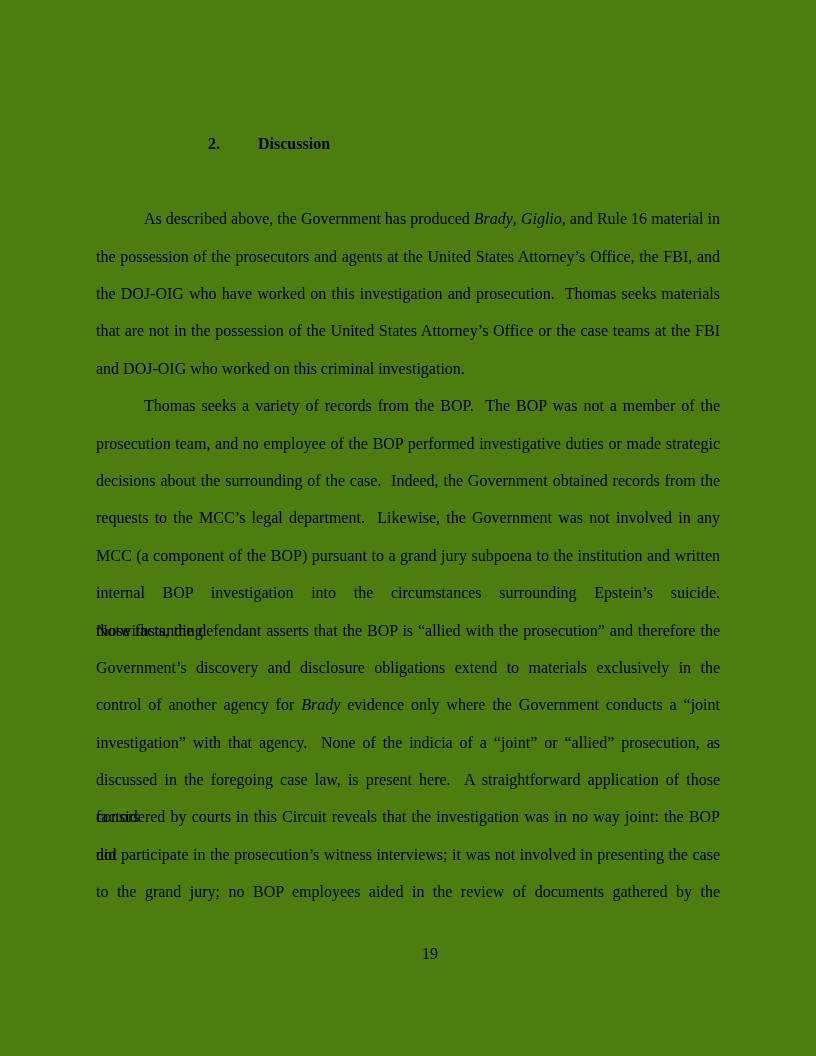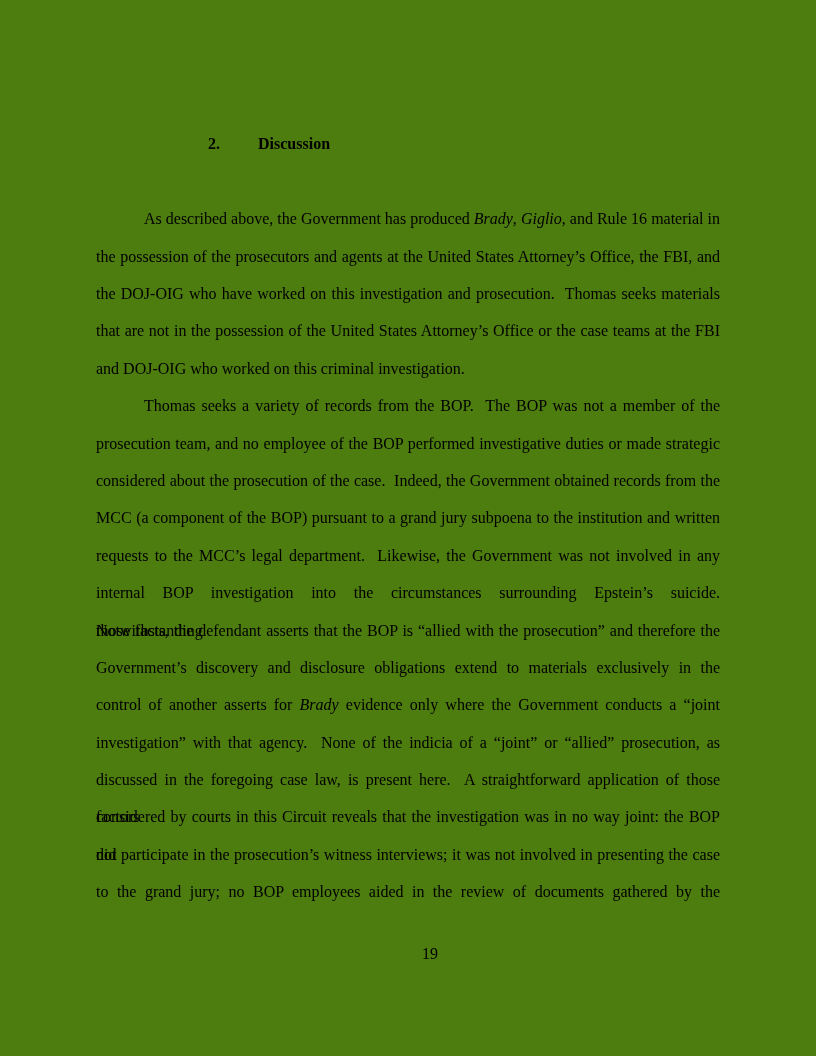--- a/index.html
+++ b/index.html
@@ -70,27 +70,27 @@
       <div class="paragraph">
         <div class="line indent just"><span>As described above, the Government has produced </span><em>Brady</em><span>, </span><em>Giglio</em><span>, and Rule 16 material in</span></div>
         <div class="line just"><span>the possession of the prosecutors and agents at the United States Attorney’s Office, the FBI, and</span></div>
         <div class="line just"><span>the DOJ-OIG who have worked on this investigation and prosecution.  Thomas seeks materials</span></div>
         <div class="line just"><span>that are not in the possession of the United States Attorney’s Office or the case teams at the FBI</span></div>
         <div class="line"><span>and DOJ-OIG who worked on this criminal investigation.</span></div>
       </div>
       <div class="paragraph">
         <div class="line indent just"><span>Thomas seeks a variety of records from the BOP.  The BOP was not a member of the</span></div>
         <div class="line just"><span>prosecution team, and no employee of the BOP performed investigative duties or made strategic</span></div>
-        <div class="line just"><span>considered about the prosecution of the case.  Indeed, the Government obtained records from the</span></div>
+        <div class="line just"><span>decisions about the surrounding of the case.  Indeed, the Government obtained records from the</span></div>
+        <div class="line just"><span>requests to the MCC’s legal department.  Likewise, the Government was not involved in any</span></div>
         <div class="line just"><span>MCC (a component of the BOP) pursuant to a grand jury subpoena to the institution and written</span></div>
-        <div class="line just"><span>requests to the MCC’s legal department.  Likewise, the Government was not involved in any</span></div>
         <div class="line just"><span>internal BOP investigation into the circumstances surrounding Epstein’s suicide.  Notwithstanding</span></div>
         <div class="line just"><span>those facts, the defendant asserts that the BOP is “allied with the prosecution” and therefore the</span></div>
         <div class="line just"><span>Government’s discovery and disclosure obligations extend to materials exclusively in the</span></div>
-        <div class="line just"><span>control of another asserts for </span><em>Brady</em><span> evidence only where the Government conducts a “joint</span></div>
+        <div class="line just"><span>control of another agency for </span><em>Brady</em><span> evidence only where the Government conducts a “joint</span></div>
         <div class="line just"><span>investigation” with that agency.  None of the indicia of a “joint” or “allied” prosecution, as</span></div>
         <div class="line just"><span>discussed in the foregoing case law, is present here.  A straightforward application of those factors</span></div>
         <div class="line just"><span>considered by courts in this Circuit reveals that the investigation was in no way joint: the BOP did</span></div>
         <div class="line just"><span>not participate in the prosecution’s witness interviews; it was not involved in presenting the case</span></div>
         <div class="line just"><span>to the grand jury; no BOP employees aided in the review of documents gathered by the</span></div>
       </div>
     </div>
   <div class="page-footer">19</div>
 </div>
 

